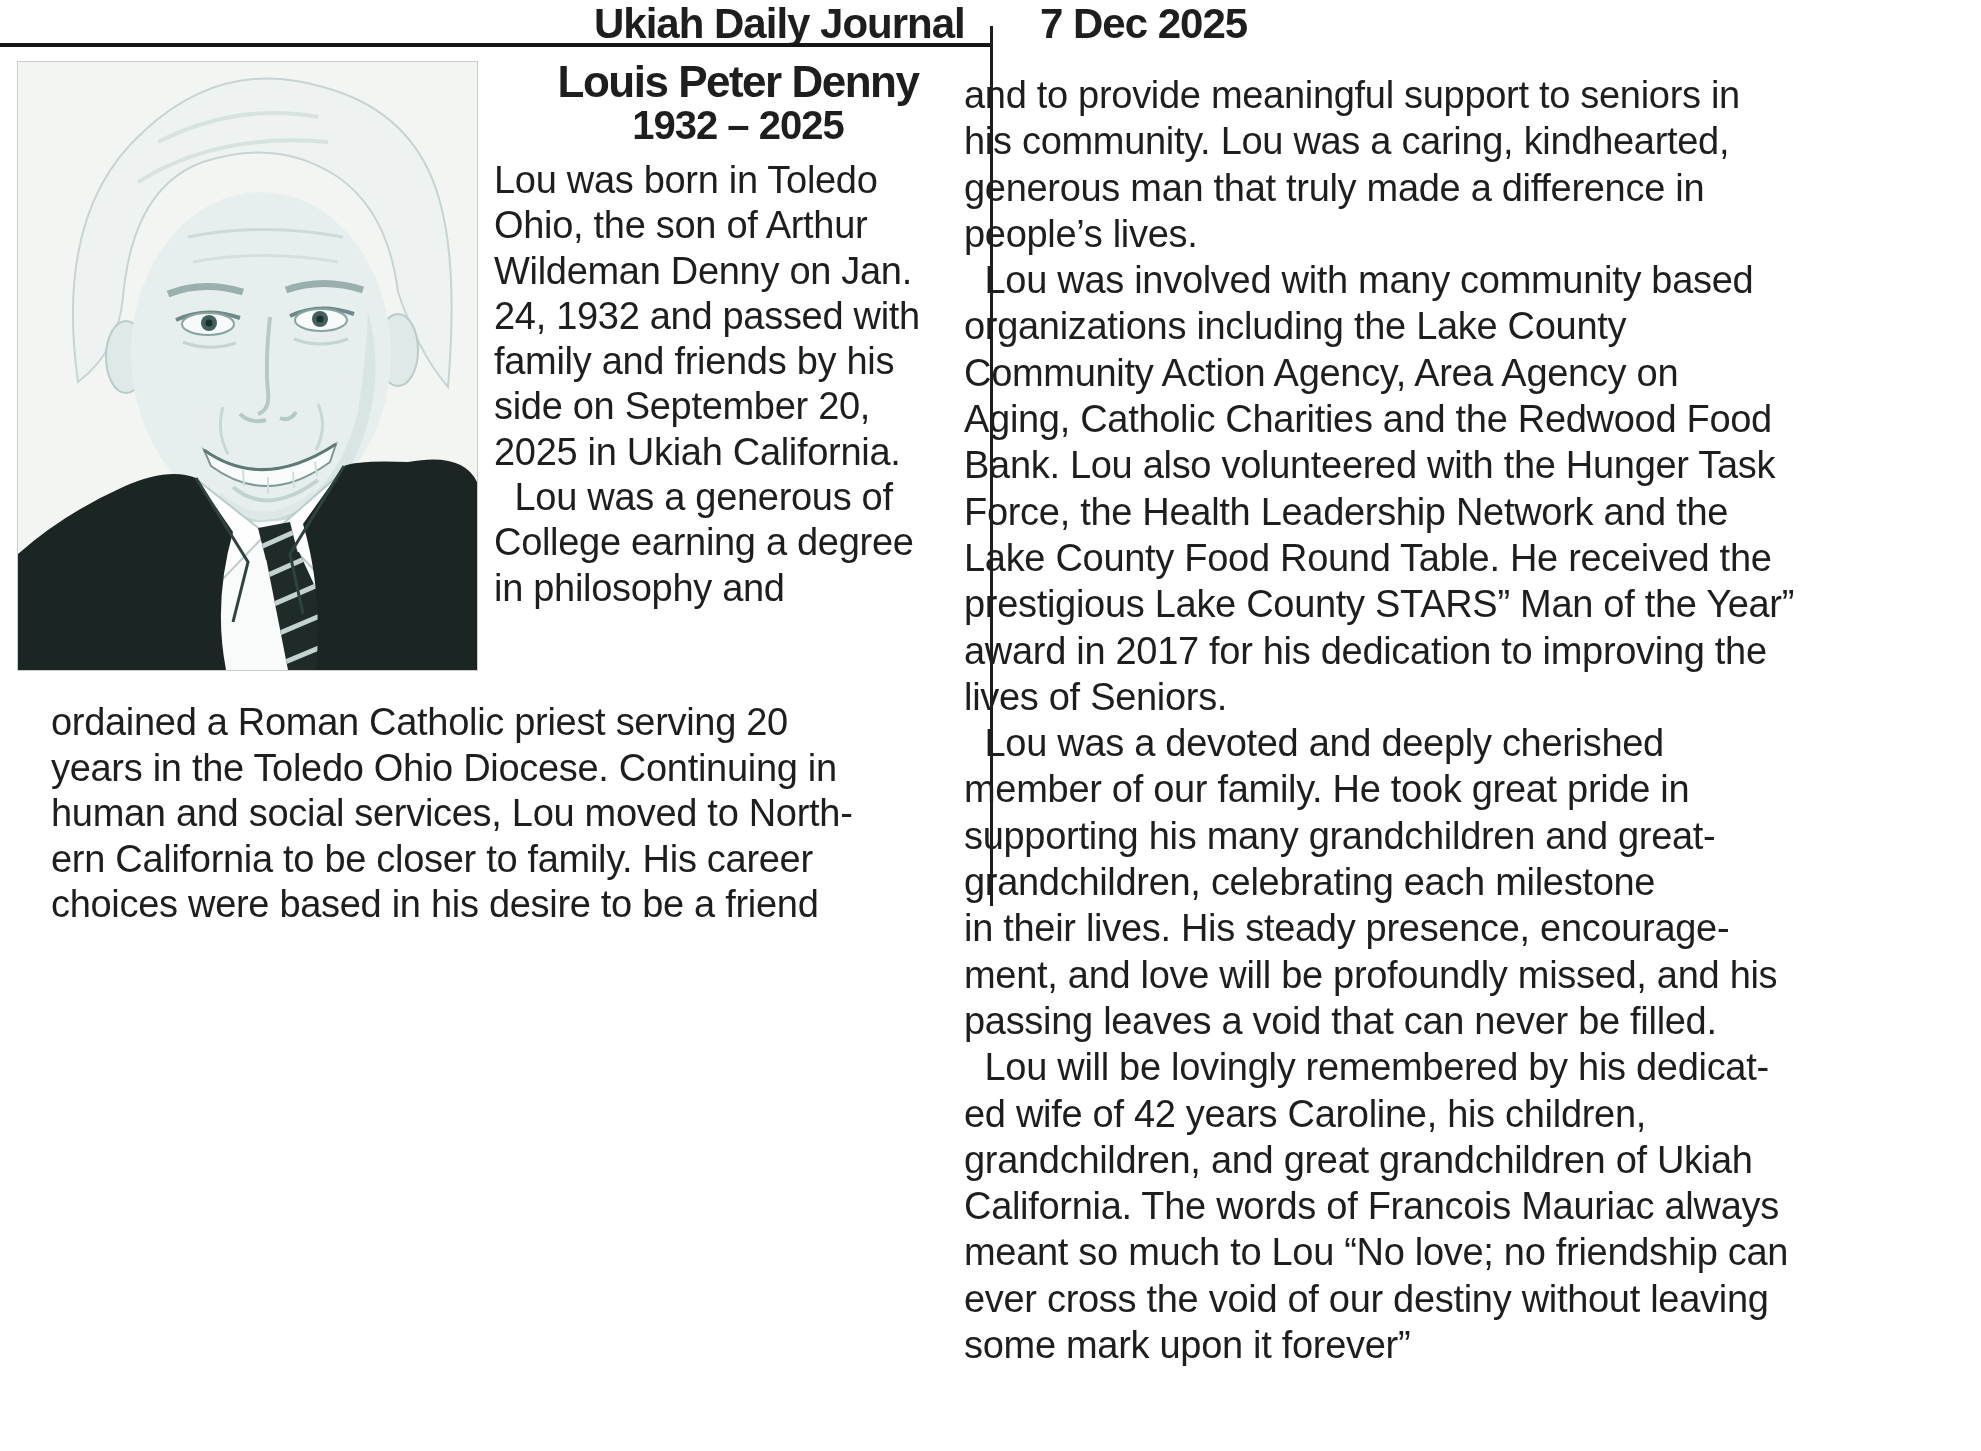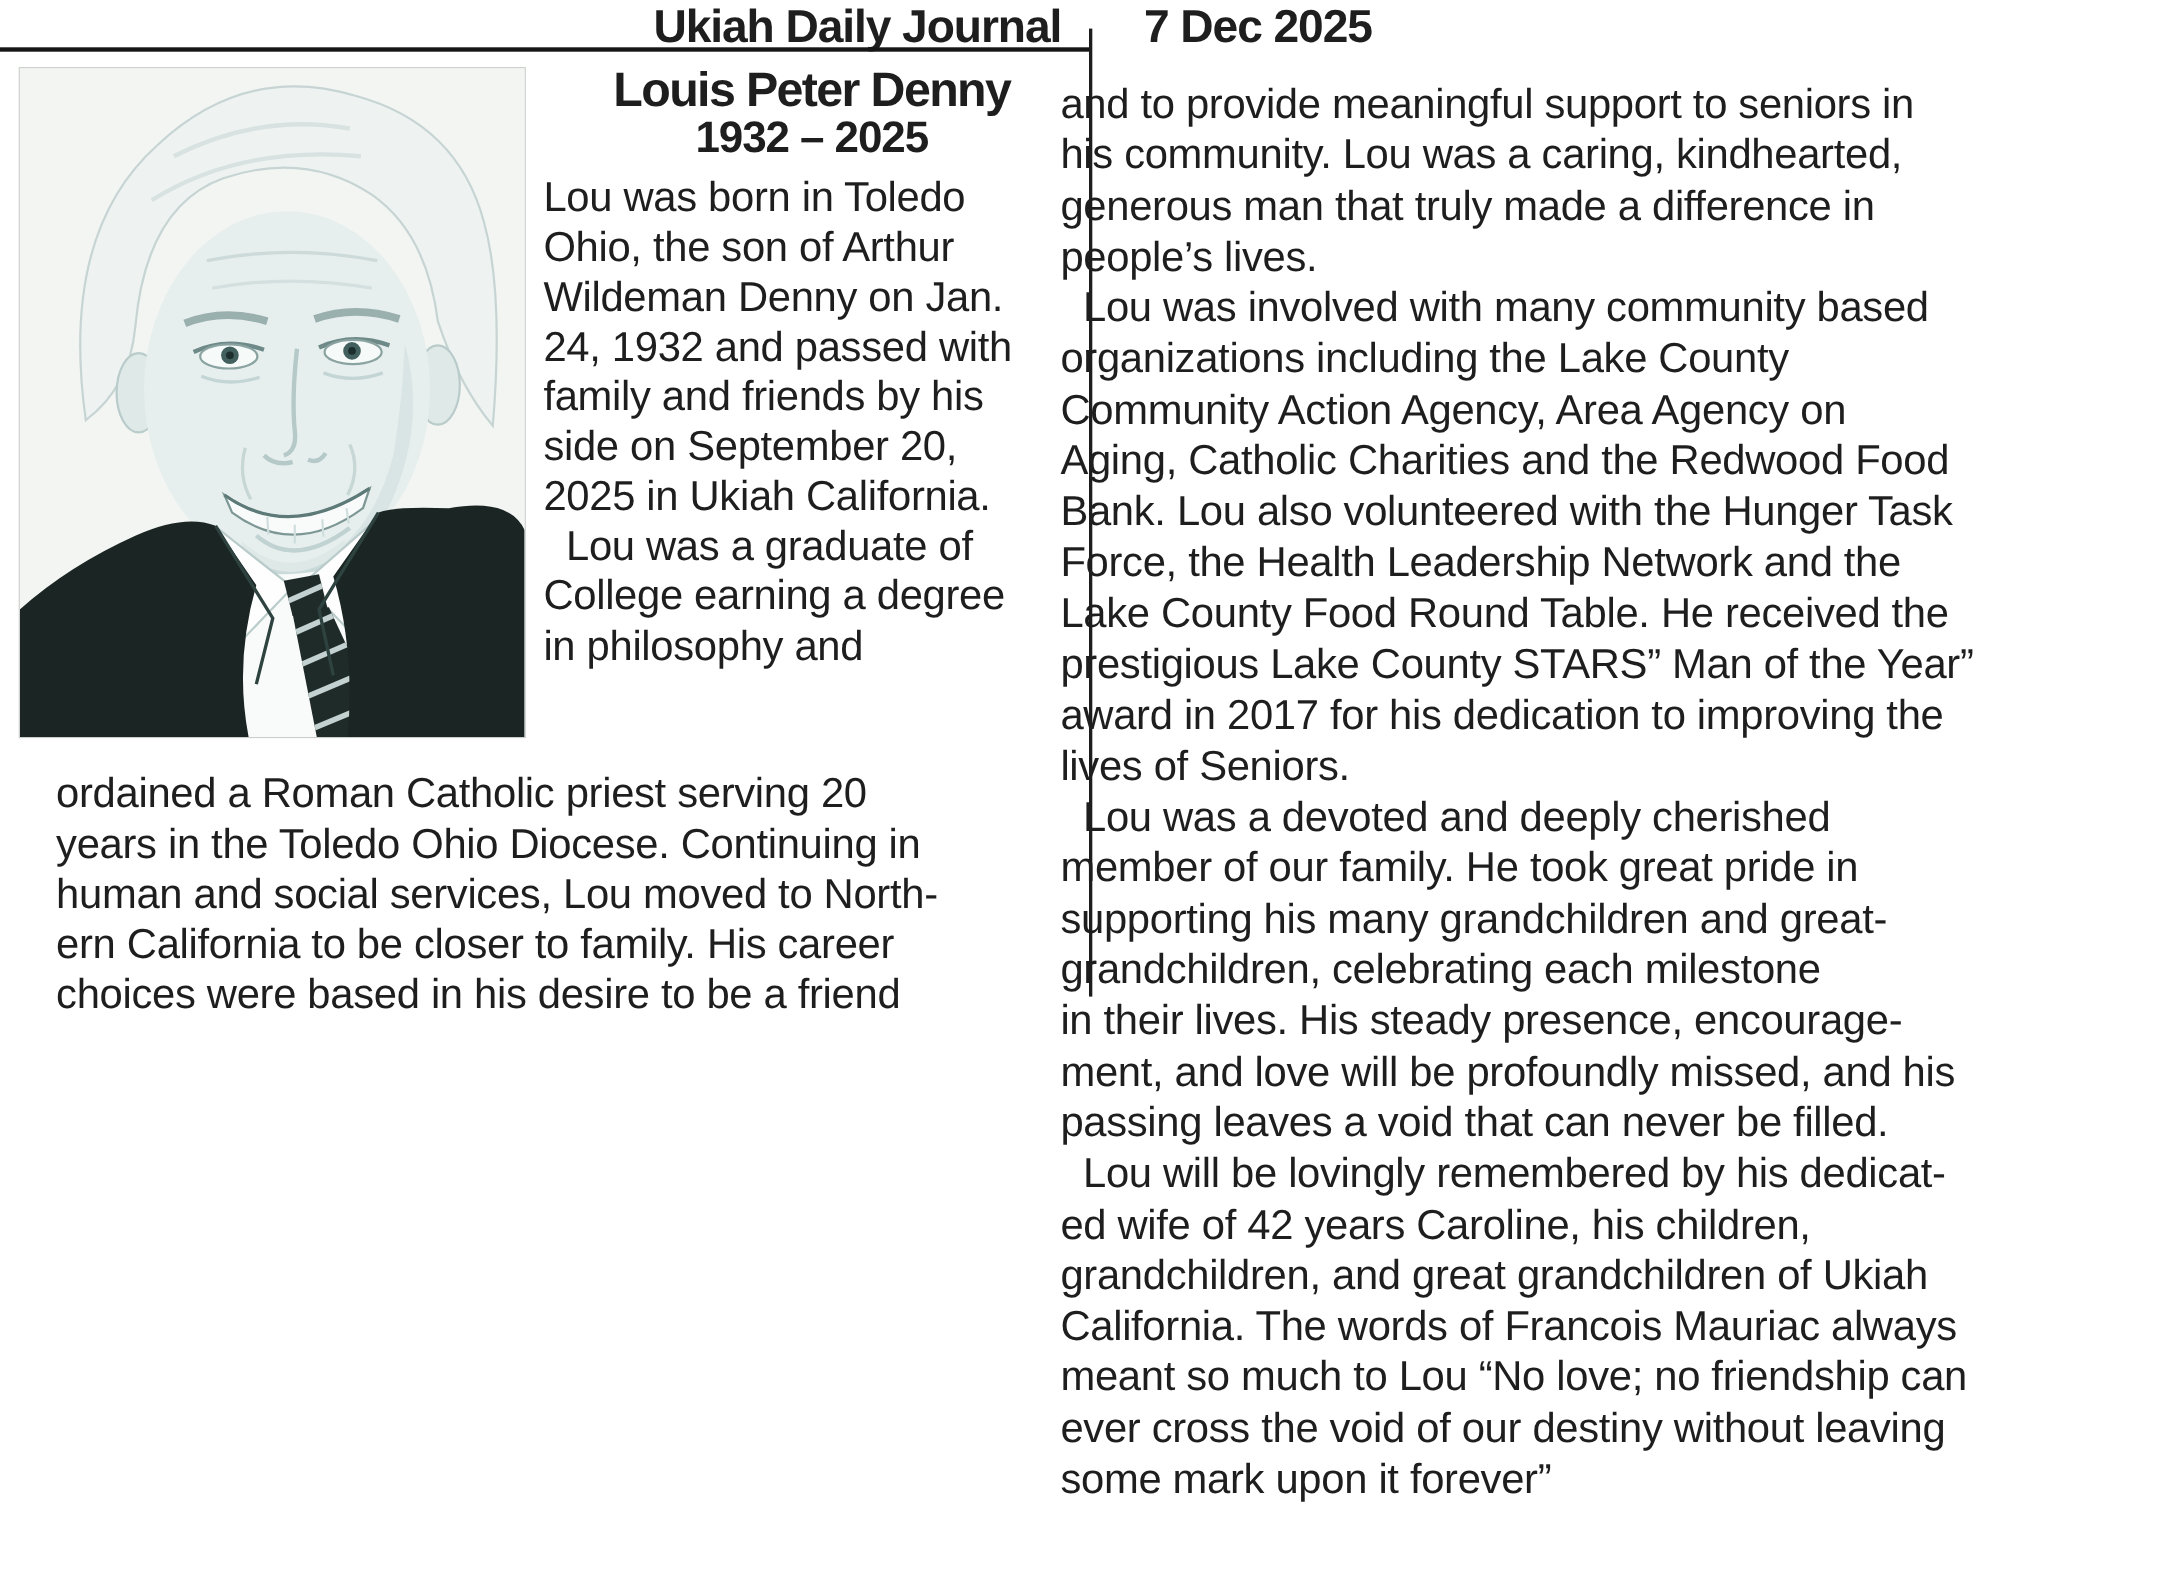--- a/index.html
+++ b/index.html
@@ -160,21 +160,21 @@
     <h1>Louis Peter Denny</h1>
     <h2>1932 – 2025</h2>
     <div class="lines">
         <div class="tline">Lou was born in Toledo</div>
         <div class="tline">Ohio, the son of Arthur</div>
         <div class="tline">Wildeman Denny on Jan.</div>
         <div class="tline">24, 1932 and passed with</div>
         <div class="tline">family and friends by his</div>
         <div class="tline">side on September 20,</div>
         <div class="tline">2025 in Ukiah California.</div>
-        <div class="tline">  Lou was a graduate of</div>
+        <div class="tline">  Lou was a generous of</div>
         <div class="tline">College earning a degree</div>
         <div class="tline">in philosophy and</div>
       </div>
   </section>
 
   <section class="col1-full lines">
       <div class="tline">ordained a Roman Catholic priest serving 20</div>
       <div class="tline">years in the Toledo Ohio Diocese. Continuing in</div>
       <div class="tline">human and social services, Lou moved to North-</div>
       <div class="tline">ern California to be closer to family. His career</div>

